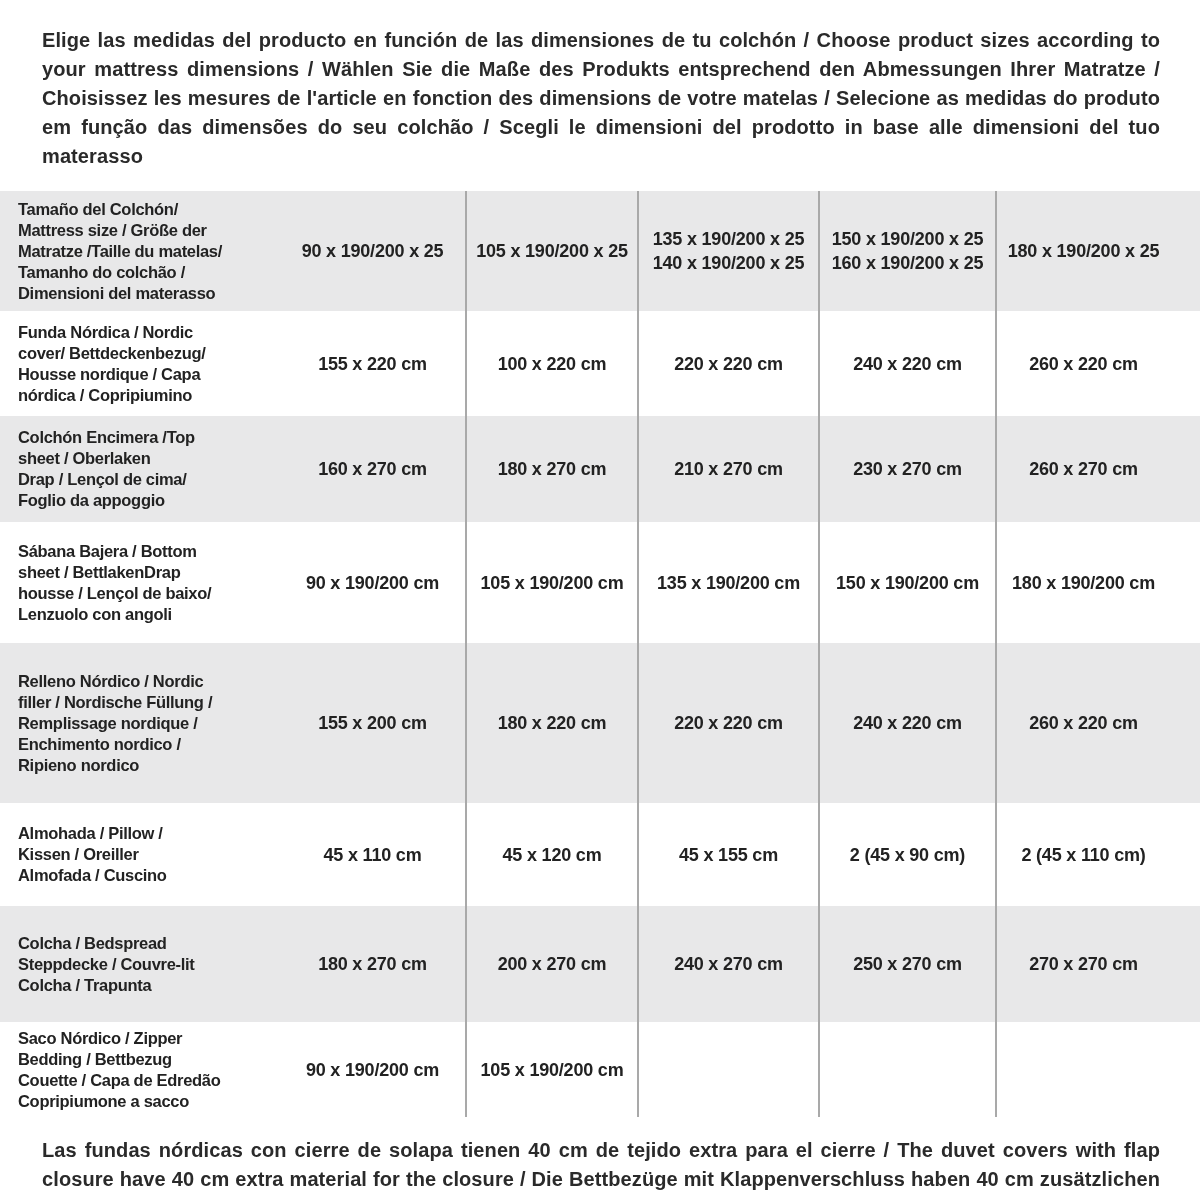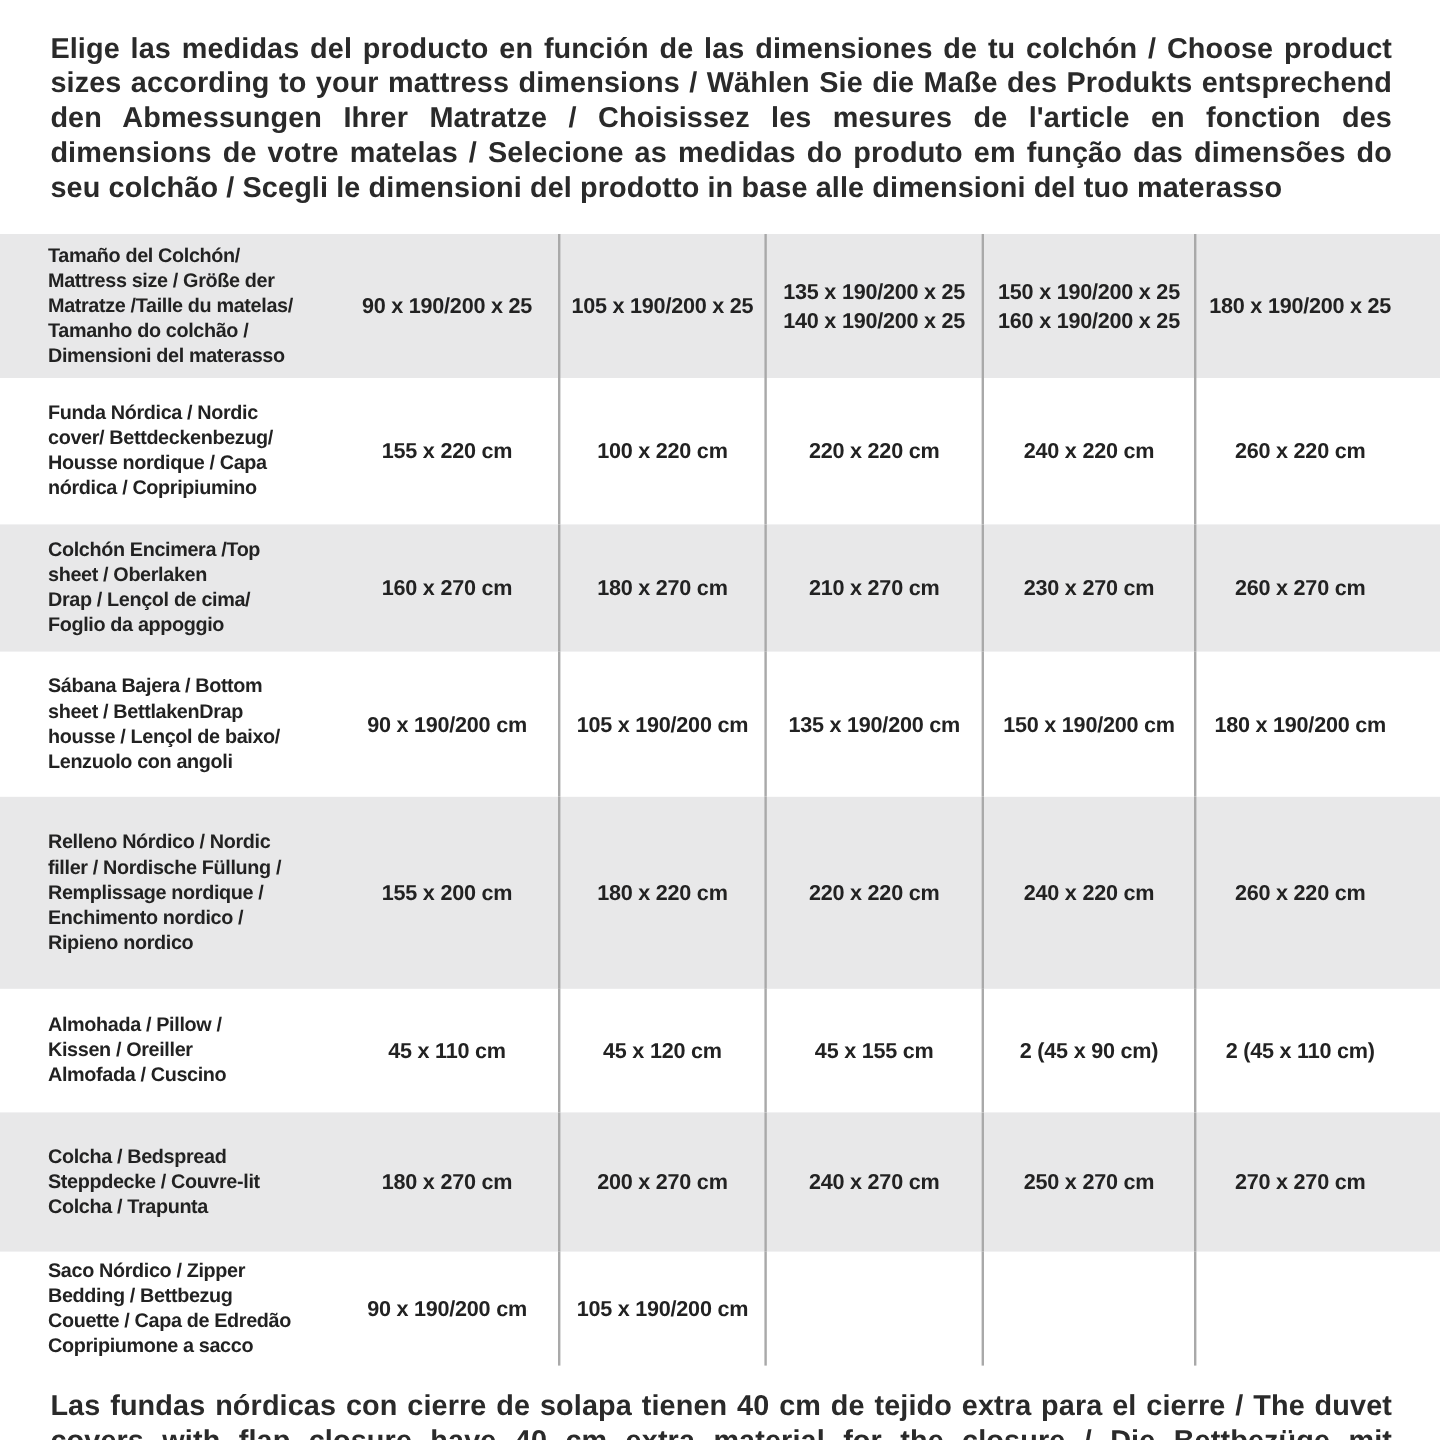--- a/index.html
+++ b/index.html
@@ -17,60 +17,60 @@
     background: var(--bg);
     font-family: "Liberation Sans", sans-serif;
     font-weight: bold;
     color: var(--text);
     overflow: hidden;
   }
   .para {
     margin-left: 42px;
     margin-right: 40px;
     text-align: justify;
-    font-size: 24px;
+    font-size: 20px;
     line-height: 29px;
     letter-spacing: 0.1px;
     color: #2a2a2a;
   }
   .intro { margin-top: 26px; }
   .footnote { margin-top: 19px; }
   .size-table { margin-top: 20px; width: 1200px; }
   .trow {
     display: grid;
     grid-template-columns: 280px 185px 172px 181px 177px 205px;
   }
   .trow.band .tcell { background: var(--band); }
   .tcell {
     display: flex;
     flex-direction: column;
     justify-content: center;
   }
   .tcell.label {
-    padding-left: 40px;
+    padding-left: 18px;
     padding-right: 6px;
     font-size: 16.5px;
     line-height: 21px;
     letter-spacing: -0.3px;
     white-space: pre-line;
     color: var(--text);
   }
   .tcell.val {
     align-items: center;
     text-align: center;
     font-size: 18px;
     line-height: 24px;
     letter-spacing: -0.2px;
     color: var(--text);
   }
   .tcell.val:last-child { padding-right: 30px; }
   .tcell.val .line { white-space: nowrap; }
   .trow .tcell:nth-child(n+3) { border-left: 2px solid var(--divider); }
   .rh0 { height: 120px; }
-  .rh1 { height: 122px; }
+  .rh1 { height: 105px; }
   .rh2 { height: 106px; }
   .rh3 { height: 121px; }
   .rh4 { height: 160px; }
   .rh5 { height: 103px; }
   .rh6 { height: 116px; }
   .rh7 { height: 95px; }
 </style>
 </head>
 <body>
 

